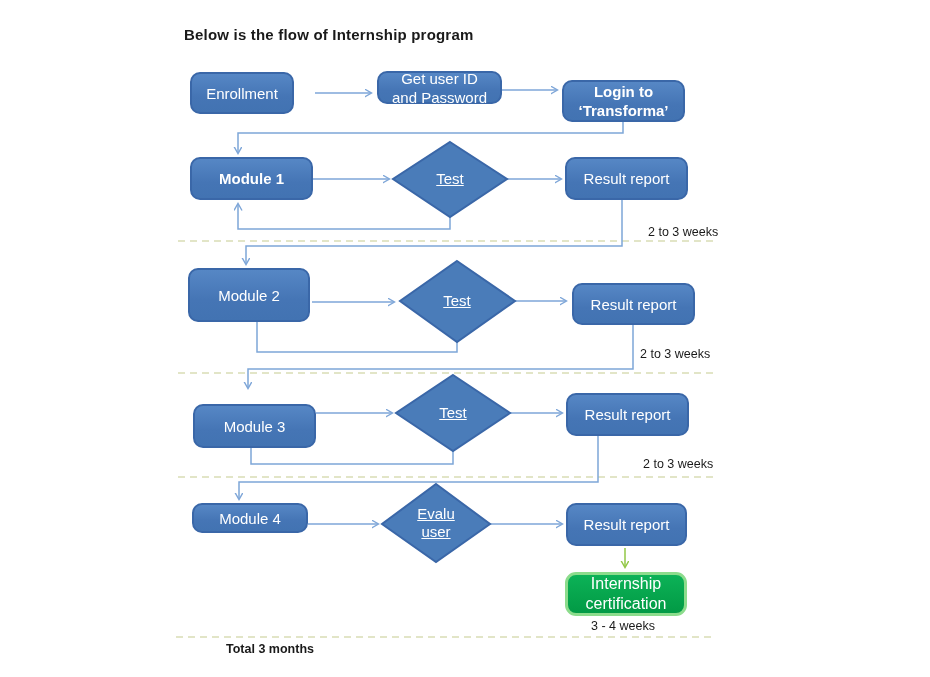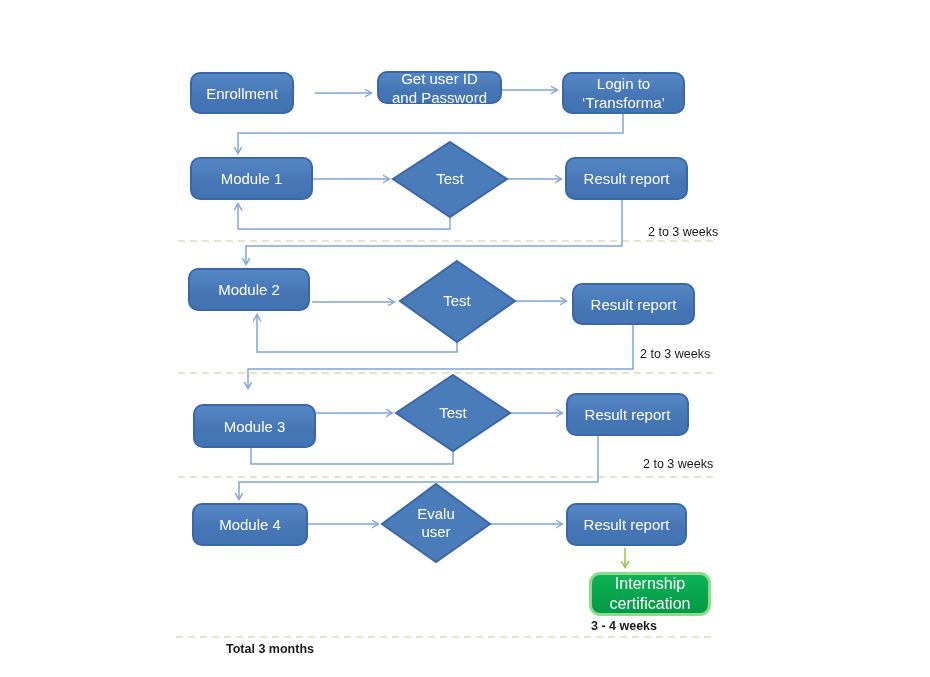--- a/index.html
+++ b/index.html
@@ -12,24 +12,24 @@
     letter-spacing:0.2px;
   }
   .node{
     position:absolute;display:flex;flex-direction:column;align-items:center;justify-content:center;
     background:linear-gradient(180deg,#5687c5 0%,#4575b5 60%,#4273b2 100%);
     border:2px solid #3a67a8;border-radius:10px;color:#ffffff;font-size:15px;
     line-height:19px;text-align:center;box-sizing:border-box;
   }
   .node.green{
     background:linear-gradient(180deg,#0cb257 0%,#029a45 100%);
-    border:3px solid #8cdc8c;border-radius:11px;font-size:16px;line-height:20px;margin-left:24px;
+    border:3px solid #8cdc8c;border-radius:11px;font-size:16px;line-height:20px;
   }
   .diamond-label{
-    position:absolute;color:#ffffff;font-size:15px;line-height:18px;text-align:center;
+    position:absolute;color:#ffffff;font-size:15px;line-height:18px;text-align:center;text-decoration:underline;
   }
   .week-label{
     position:absolute;color:#1a1a1a;font-size:12.5px;text-align:center;
   }
   .total-label{
     position:absolute;color:#1a1a1a;font-size:12.5px;font-weight:600;margin-left:48px;
   }
   svg.layer{position:absolute;left:0;top:0;width:930px;height:677px;}
 </style>
 </head>
@@ -74,55 +74,56 @@
     <polyline points="308,524 378,524" fill="none" stroke="#7EA6D8" stroke-width="1.5" marker-end="url(#arrB)"></polyline>
     <polyline points="490,524 562,524" fill="none" stroke="#7EA6D8" stroke-width="1.5" marker-end="url(#arrB)"></polyline>
     <polyline points="625,548 625,567" fill="none" stroke="#92C746" stroke-width="1.5" marker-end="url(#arrG)"></polyline>
 
     <polygon points="450,142 507,179 450,217 393,179" fill="#4A7CB9" stroke="#3A67A8" stroke-width="2"></polygon>
     <polygon points="457,261 515,301 457,342 400,301" fill="#4A7CB9" stroke="#3A67A8" stroke-width="2"></polygon>
     <polygon points="453,375 510,413 453,451 396,413" fill="#4A7CB9" stroke="#3A67A8" stroke-width="2"></polygon>
     <polygon points="436,484 490,524 436,562 382,524" fill="#4A7CB9" stroke="#3A67A8" stroke-width="2"></polygon>
   </svg>
 
+  <div class="title">Below is the flow of Internship program</div>
 
   <div class="node" style="left:190px;top:72px;width:104px;height:42px;">
     <span>Enrollment</span>
   </div>
   <div class="node" style="left:377px;top:71px;width:125px;height:33px;">
     <span>Get user ID</span>
     <span>and Password</span>
   </div>
-  <div class="node" style="left:562px;top:72px;width:123px;height:42px;">
+  <div class="node" style="left:562px;top:80px;width:123px;height:42px;font-weight:bold;">
     <span>Login to</span>
     <span>‘Transforma’</span>
   </div>
 
-  <div class="node" style="left:190px;top:157px;width:123px;height:43px;">
+  <div class="node" style="left:190px;top:157px;width:123px;height:43px;font-weight:bold;">
     <span>Module 1</span>
   </div>
   <div class="node" style="left:565px;top:157px;width:123px;height:43px;">
     <span>Result report</span>
   </div>
 
-  <div class="node" style="left:188px;top:268px;width:122px;height:43px;">
+  <div class="node" style="left:188px;top:268px;width:122px;height:54px;">
     <span>Module 2</span>
   </div>
   <div class="node" style="left:572px;top:283px;width:123px;height:42px;">
     <span>Result report</span>
   </div>
 
   <div class="node" style="left:193px;top:392px;width:123px;height:44px;margin-top:12px;">
     <span>Module 3</span>
   </div>
   <div class="node" style="left:566px;top:393px;width:123px;height:43px;">
     <span>Result report</span>
   </div>
 
-  <div class="node" style="left:192px;top:503px;width:116px;height:43px;">
+  <div class="node" style="left:192px;top:503px;width:116px;height:30px;">
     <span>Module 4</span>
   </div>
   <div class="node" style="left:566px;top:503px;width:121px;height:43px;">
     <span>Result report</span>
   </div>
   <div class="node green" style="left:565px;top:572px;width:122px;height:44px;">
     <span>Internship</span>
     <span>certification</span>
   </div>
 
@@ -130,16 +131,16 @@
   <div class="diamond-label" style="left:417px;top:292px;width:80px;">Test</div>
   <div class="diamond-label" style="left:413px;top:404px;width:80px;">Test</div>
   <div class="diamond-label" style="left:396px;top:505px;width:80px;text-align:center;">
     <div>Evalu</div>
     <div>user</div>
   </div>
 
   <div class="week-label" style="left:648px;top:225px;">2 to 3 weeks</div>
   <div class="week-label" style="left:640px;top:347px;">2 to 3 weeks</div>
   <div class="week-label" style="left:643px;top:457px;">2 to 3 weeks</div>
-  <div class="week-label" style="left:591px;top:619px;font-weight:bold;">3 - 4 weeks</div>
+  <div class="week-label" style="left:591px;top:619px;">3 - 4 weeks</div>
   <div class="total-label" style="left:178px;top:642px;">Total 3 months</div>
 
 </div>
 
 </body></html>

